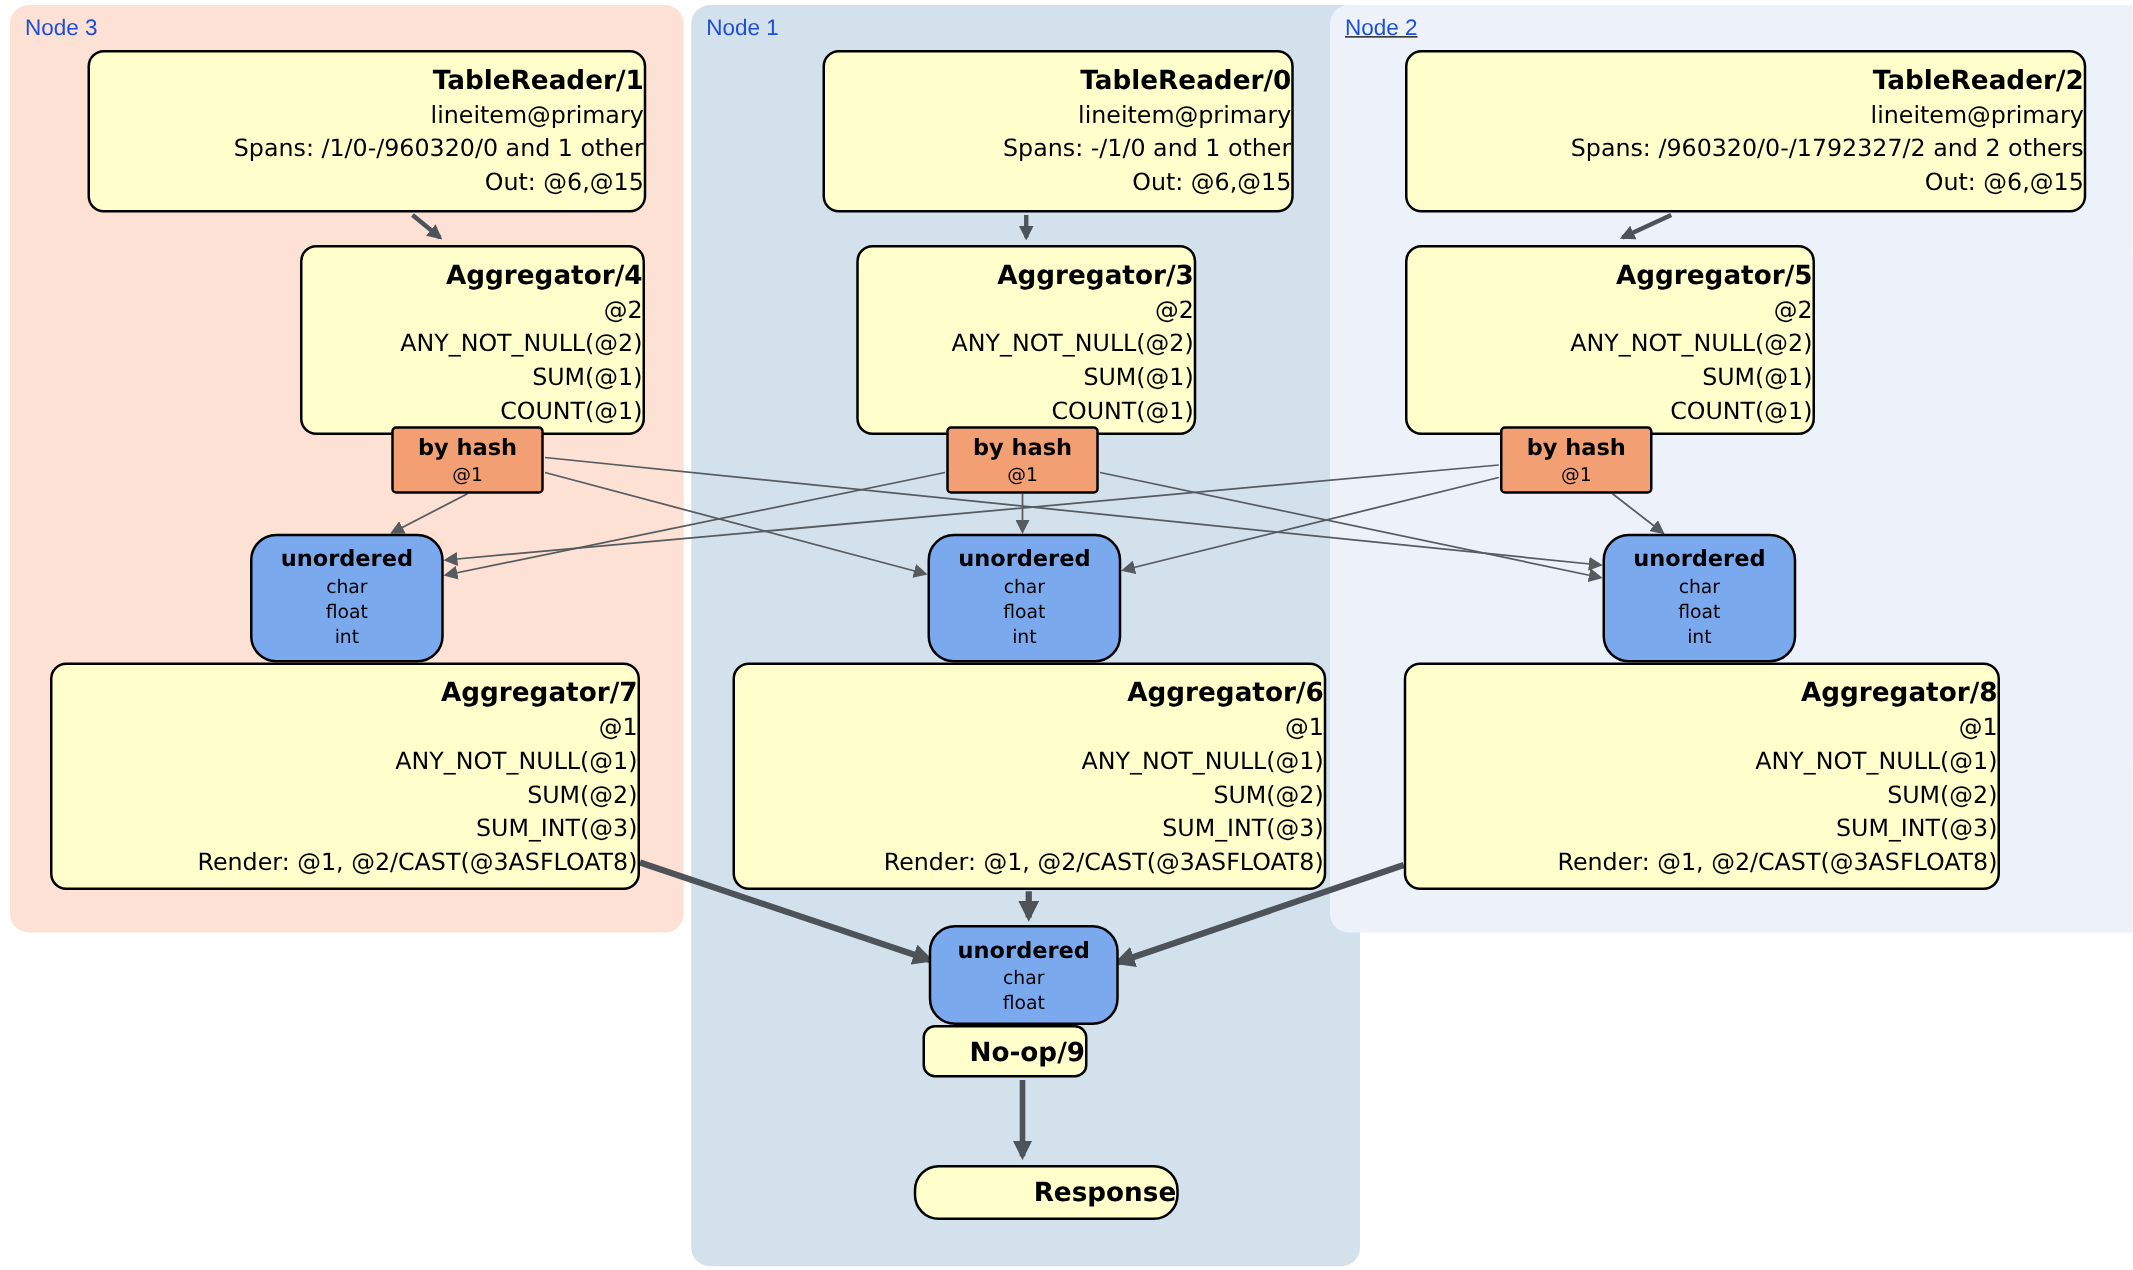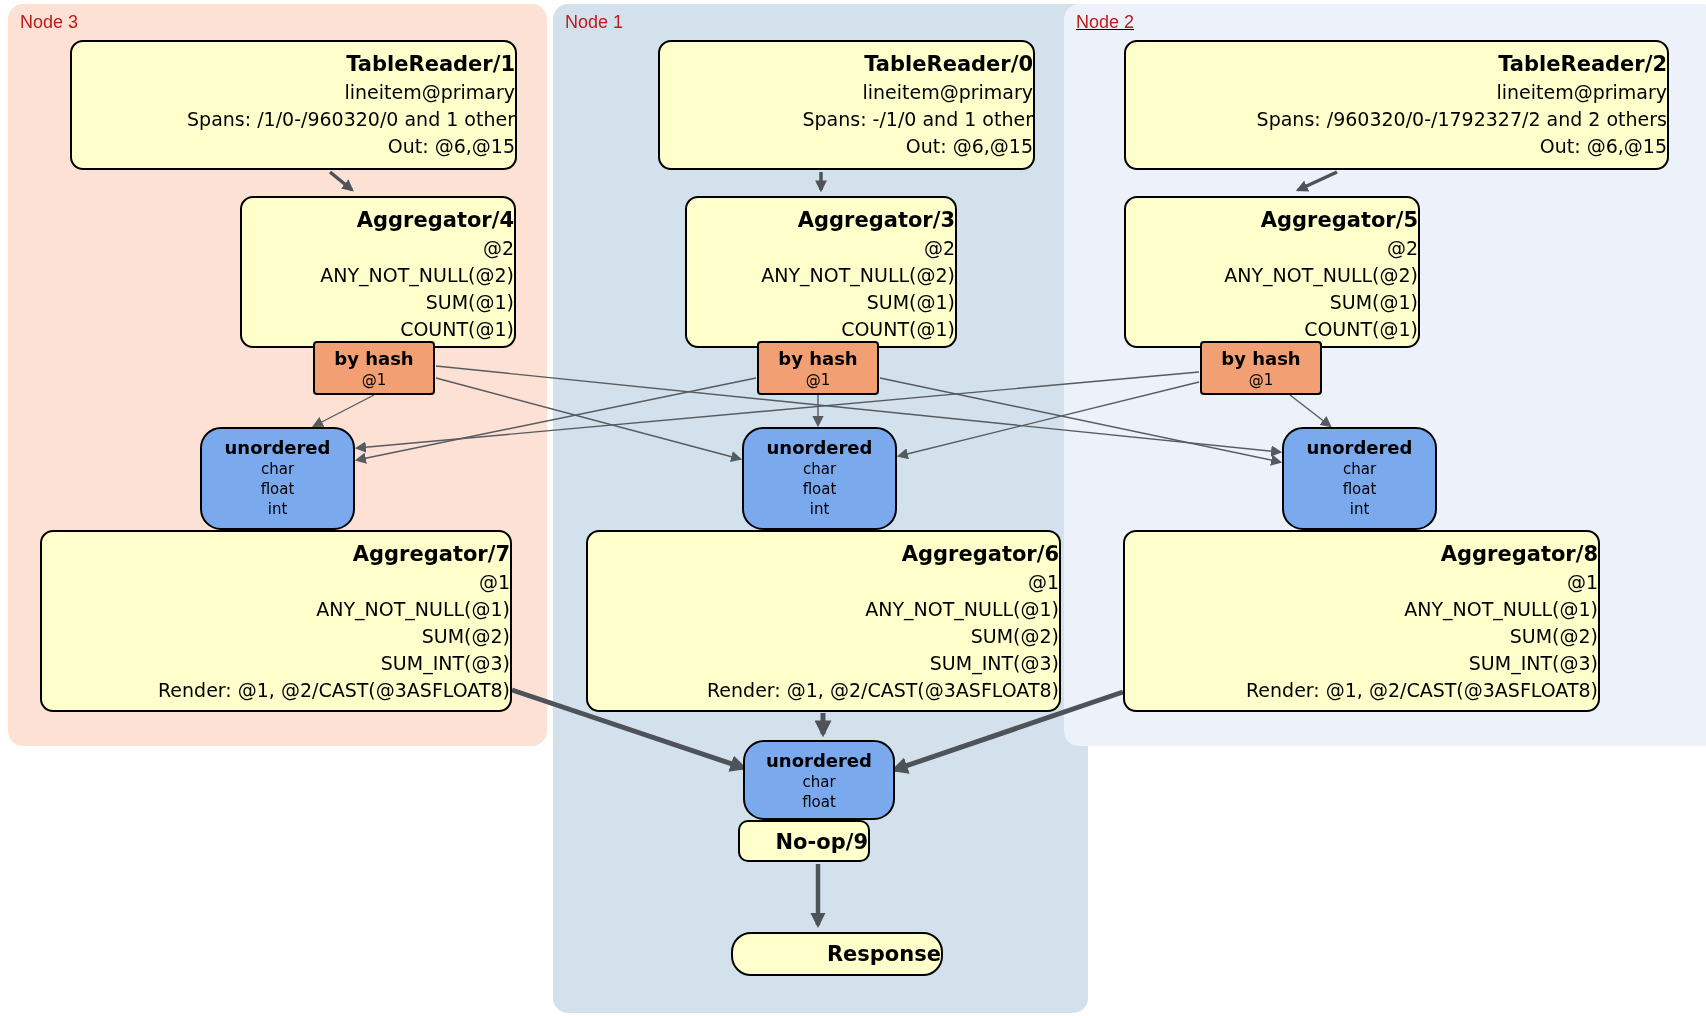--- a/index.html
+++ b/index.html
@@ -3,21 +3,21 @@
 <meta charset="utf-8">
 <style>
   html,body{margin:0;padding:0;background:#ffffff;}
   .canvas{
     position:relative;width:1706px;height:1016px;overflow:hidden;
     font-family:"DejaVu Sans","Liberation Sans",sans-serif;color:#000;
   }
   .region{position:absolute;border-radius:15px;}
   .region-label{
     padding:8px 0 0 12px;font-family:"Liberation Sans",sans-serif;
-    font-size:18px;color:#b91c1c;
+    font-size:18px;color:#1d4ed8;
   }
   .region.node3{left:8px;top:4px;width:539px;height:742px;background:var(--node3-bg,#FCE1D4);}
   .region.node1{left:553px;top:4px;width:535px;height:1009px;background:var(--node1-bg,#D3E1EC);}
   .region.node2{left:1064px;top:4px;width:654px;height:742px;background:var(--node2-bg,#ECF1FA);text-decoration:underline;}
 
   .edges{position:absolute;left:0;top:0;width:1706px;height:1016px;}
 
   .pbox{
     position:absolute;background:var(--processor-bg,#FFFFCC);
     border:2px solid #000;border-radius:13px;
@@ -158,21 +158,21 @@
   <div class="pbox mini" style="left:731px;top:932px;width:212px;height:44px;border-radius:20px">
     <div class="ptitle">Response</div>
   </div>
 
   <div class="pbox" style="left:1124px;top:40px;width:545px;height:130px">
     <div class="ptitle">TableReader/2</div>
     <div class="pline">lineitem@primary</div>
     <div class="pline">Spans: /960320/0-/1792327/2 and 2 others</div>
     <div class="pline">Out: @6,@15</div>
   </div>
-  <div class="pbox" style="left:1124px;top:196px;width:296px;height:152px">
+  <div class="pbox" style="left:1124px;top:196px;width:328px;height:152px">
     <div class="ptitle">Aggregator/5</div>
     <div class="pline">@2</div>
     <div class="pline">ANY_NOT_NULL(@2)</div>
     <div class="pline">SUM(@1)</div>
     <div class="pline">COUNT(@1)</div>
   </div>
   <div class="router" style="left:1200px;top:341px;width:122px;height:54px">
     <div class="ptitle">by hash</div>
     <div class="pline">@1</div>
   </div>

